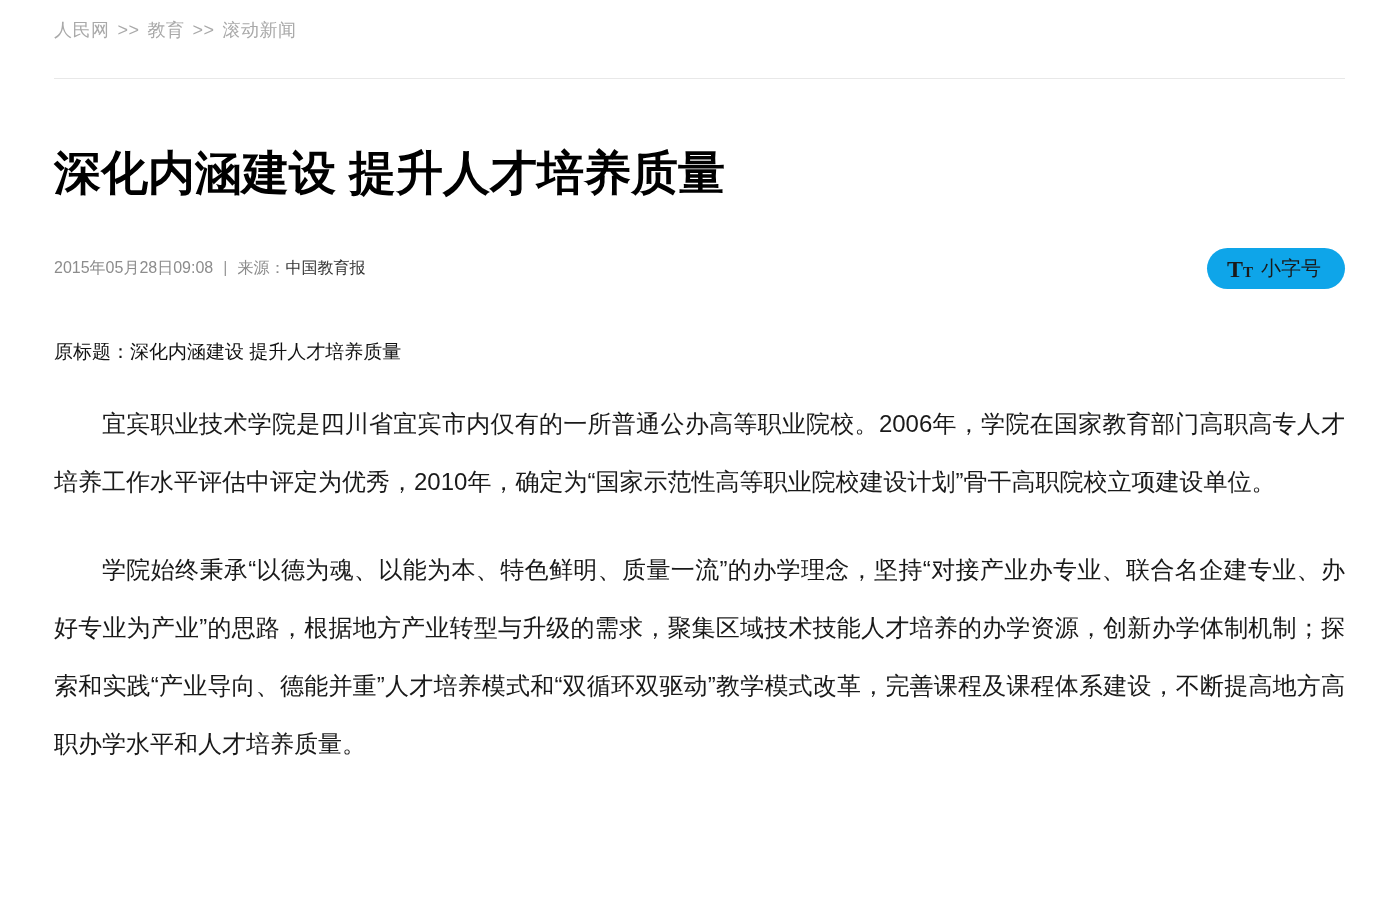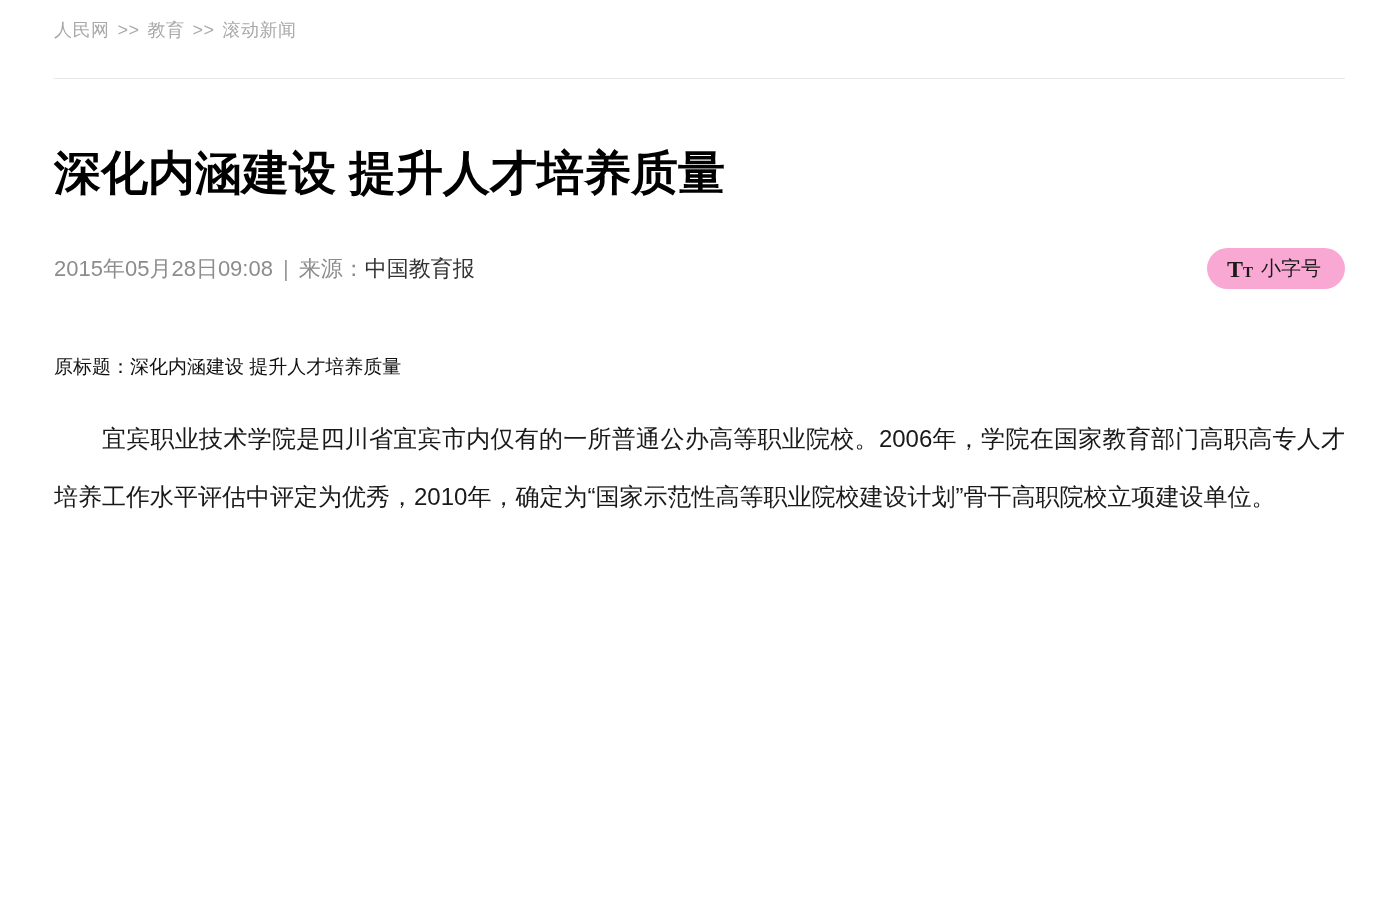--- a/index.html
+++ b/index.html
@@ -42,52 +42,52 @@
     color: #000000;
   }
   
   .meta-row {
     margin-top: 42px;
     display: flex;
     align-items: center;
     justify-content: space-between;
   }
   .meta-left {
-    font-size: 22px;
+    font-size: 16px;
     color: #8c8c8c;
   }
   .meta-left .pipe { margin: 0 10px; color: #9a9a9a; }
   .meta-left .source-link {
     color: #333333;
     text-decoration: none;
     cursor: pointer;
   }
   .font-size-btn {
     display: inline-flex;
     align-items: center;
-    background: #f9a8d4;
+    background: #0ea5e9;
     border: none;
     border-radius: 21px;
     padding: 7px 24px 7px 20px;
     font-family: "Liberation Sans", "DejaVu Sans", sans-serif;
     font-size: 20px;
     color: #1a1a1a;
     cursor: pointer;
   }
   .font-size-btn .tt-icon {
     font-family: "Liberation Serif", "DejaVu Serif", serif;
     font-weight: 700;
     margin-right: 8px;
     line-height: 1;
   }
   .font-size-btn .tt-big { font-size: 24px; }
   .font-size-btn .tt-small { font-size: 15px; }
   
   .original-title {
-    margin-top: 65px;
+    margin-top: 50px;
     font-size: 19px;
     color: #111111;
   }
   
   .article-body {
     margin-top: 14px;
   }
   .article-body p {
     font-size: 24px;
     line-height: 58px;
@@ -117,15 +117,16 @@
     <button class="font-size-btn">
       <span class="tt-icon"><span class="tt-big">T</span><span class="tt-small">T</span></span>
       <span>小字号</span>
     </button>
   </div>
 
   <div class="original-title">原标题：深化内涵建设 提升人才培养质量</div>
 
   <div class="article-body">
     <p>宜宾职业技术学院是四川省宜宾市内仅有的一所普通公办高等职业院校。2006年，学院在国家教育部门高职高专人才培养工作水平评估中评定为优秀，2010年，确定为“国家示范性高等职业院校建设计划”骨干高职院校立项建设单位。</p>
+    <p>学院始终秉承“以德为魂、以能为本、特色鲜明、质量一流”的办学理念，坚持“对接产业办专业、联合名企建专业、办好专业为产业”的思路，根据地方产业转型与升级的需求，聚集区域技术技能人才培养的办学资源，创新办学体制机制；探索和实践“产业导向、德能并重”人才培养模式和“双循环双驱动”教学模式改革，完善课程及课程体系建设，不断提高地方高职办学水平和人才培养质量。</p>
   </div>
 
 </div>
 
 </body></html>

